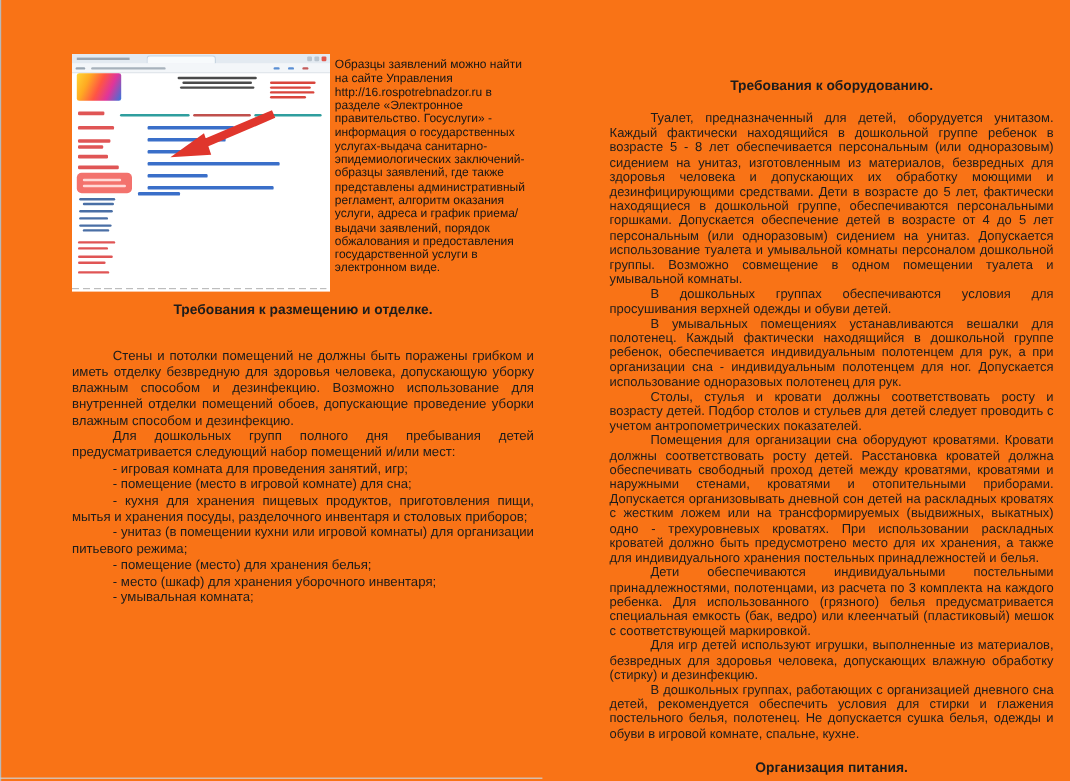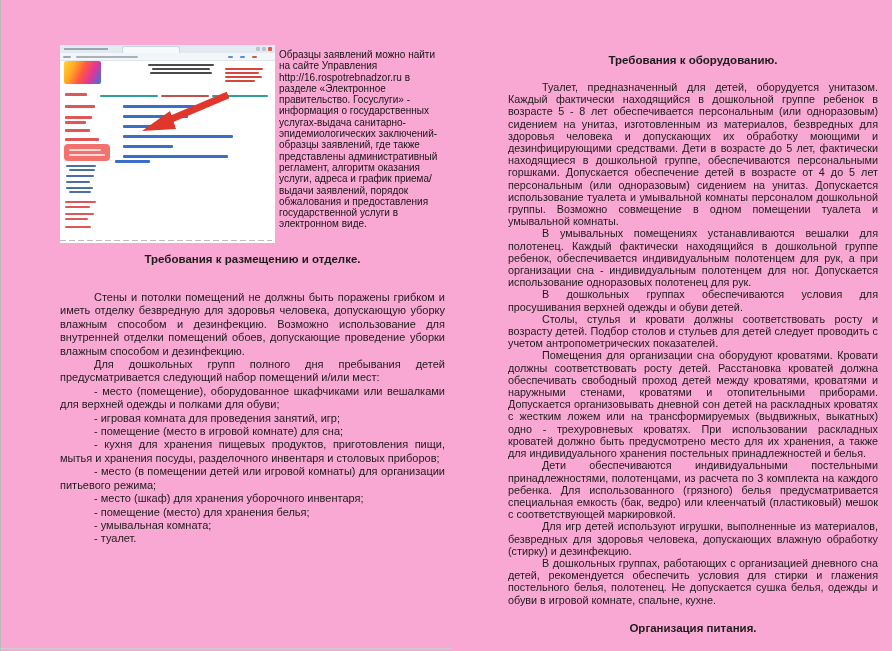--- a/index.html
+++ b/index.html
@@ -1,33 +1,33 @@
 <!DOCTYPE html>
 <html><head>
 <meta charset="utf-8">
 <style>
   * { margin:0; padding:0; box-sizing:border-box; }
   html,body { background:#fff; }
   .canvas {
-    position:relative; width:892px; height:651px; background:#f9a8d4;
+    position:relative; width:892px; height:651px; background:#f97316;
     font-family:"Liberation Sans", sans-serif; color:#1c1c1c; overflow:hidden;
   }
   .edge-left { position:absolute; left:0; top:0; width:1px; height:651px; background:#b9b9b9; }
   .edge-bottom { position:absolute; left:0; top:648px; width:452px; height:1px; background:#cfcfcf; }
 
   
   .page-left  { position:absolute; left:60px;  top:45px; width:385px; }
   .page-right { position:absolute; left:508px; top:48px; width:370px; }
 
   .top-row { display:flex; gap:4px; }
   .info-note { width:166px; font-size:10px; line-height:11.3px; color:#151515; padding-top:4px; }
 
   .sec-head { font-size:11.5px; font-weight:bold; text-align:center; }
   .page-left .sec-head { margin:10px 0 26px; }
-  .page-right .sec-head-1 { margin:6px 0 15px; }
+  .page-right .sec-head-1 { margin:18px 0 15px; }
   .page-right .sec-head-2 { margin:16px 0 17px; }
 
   .paras p { margin:0; text-align:justify; text-indent:34px; }
   .page-left  .paras p { font-size:11px;   line-height:13.4px; }
   .page-right .paras p { font-size:10.8px; line-height:12.2px; }
 
   
   .mini-shot { position:relative; width:215px; height:198px; flex:0 0 auto; background:#fff; }
   .ms-tabstrip { position:absolute; left:0; top:0; width:215px; height:8px; background:#e3eaf1; }
   .ms-tab { position:absolute; left:62px; top:1px; width:58px; height:7px; background:#f7fafc; border:1px solid #c9d6e2; border-bottom:none; border-radius:3px 3px 0 0; }
@@ -128,41 +128,39 @@
 
       <div class="info-note note-text">Образцы заявлений можно найти на сайте Управления http://16.rospotrebnadzor.ru в разделе «Электронное правительство. Госуслуги» - информация о государственных услугах-выдача санитарно-эпидемиологических заключений-образцы заявлений, где также представлены административный регламент, алгоритм оказания услуги, адреса и график приема/выдачи заявлений, порядок обжалования и предоставления государственной услуги в электронном виде.</div>
     </div>
 
     <div class="sec-head">Требования к размещению и отделке.</div>
 
     <div class="paras">
 
         <p>Стены и потолки помещений не должны быть поражены грибком и иметь отделку безвредную для здоровья человека, допускающую уборку влажным способом и дезинфекцию. Возможно использование для внутренней отделки помещений обоев, допускающие проведение уборки влажным способом и дезинфекцию.</p>
         <p>Для дошкольных групп полного дня пребывания детей предусматривается следующий набор помещений и/или мест:</p>
-        <p>- место (помещение), оборудованное шкафчиками или вешалками для верхней одежды и полками для обуви;</p>
         <p>- игровая комната для проведения занятий, игр;</p>
         <p>- помещение (место в игровой комнате) для сна;</p>
         <p>- кухня для хранения пищевых продуктов, приготовления пищи, мытья и хранения посуды, разделочного инвентаря и столовых приборов;</p>
-        <p>- место (в помещении детей или игровой комнаты) для организации питьевого режима;</p>
+        <p>- унитаз (в помещении кухни или игровой комнаты) для организации питьевого режима;</p>
+        <p>- помещение (место) для хранения белья;</p>
         <p>- место (шкаф) для хранения уборочного инвентаря;</p>
-        <p>- помещение (место) для хранения белья;</p>
         <p>- умывальная комната;</p>
-        <p>- туалет.</p>
       </div>
 
   </div>
 
   <div class="page-right">
     <div class="sec-head sec-head-1">Требования к оборудованию.</div>
 
     <div class="paras">
 
     <p>Туалет, предназначенный для детей, оборудуется унитазом. Каждый фактически находящийся в дошкольной группе ребенок в возрасте 5 - 8 лет обеспечивается персональным (или одноразовым) сидением на унитаз, изготовленным из материалов, безвредных для здоровья человека и допускающих их обработку моющими и дезинфицирующими средствами. Дети в возрасте до 5 лет, фактически находящиеся в дошкольной группе, обеспечиваются персональными горшками. Допускается обеспечение детей в возрасте от 4 до 5 лет персональным (или одноразовым) сидением на унитаз. Допускается использование туалета и умывальной комнаты персоналом дошкольной группы. Возможно совмещение в одном помещении туалета и умывальной комнаты.</p>
+        <p>В дошкольных группах обеспечиваются условия для просушивания верхней одежды и обуви детей.</p>
         <p>В умывальных помещениях устанавливаются вешалки для полотенец. Каждый фактически находящийся в дошкольной группе ребенок, обеспечивается индивидуальным полотенцем для рук, а при организации сна - индивидуальным полотенцем для ног. Допускается использование одноразовых полотенец для рук.</p>
-        <p>В дошкольных группах обеспечиваются условия для просушивания верхней одежды и обуви детей.</p>
         <p>Столы, стулья и кровати должны соответствовать росту и возрасту детей. Подбор столов и стульев для детей следует проводить с учетом антропометрических показателей.</p>
         <p>Помещения для организации сна оборудуют кроватями. Кровати должны соответствовать росту детей. Расстановка кроватей должна обеспечивать свободный проход детей между кроватями, кроватями и наружными стенами, кроватями и отопительными приборами. Допускается организовывать дневной сон детей на раскладных кроватях с жестким ложем или на трансформируемых (выдвижных, выкатных) одно - трехуровневых кроватях. При использовании раскладных кроватей должно быть предусмотрено место для их хранения, а также для индивидуального хранения постельных принадлежностей и белья.</p>
         <p>Дети обеспечиваются индивидуальными постельными принадлежностями, полотенцами, из расчета по 3 комплекта на каждого ребенка. Для использованного (грязного) белья предусматривается специальная емкость (бак, ведро) или клеенчатый (пластиковый) мешок с соответствующей маркировкой.</p>
         <p>Для игр детей используют игрушки, выполненные из материалов, безвредных для здоровья человека, допускающих влажную обработку (стирку) и дезинфекцию.</p>
         <p>В дошкольных группах, работающих с организацией дневного сна детей, рекомендуется обеспечить условия для стирки и глажения постельного белья, полотенец. Не допускается сушка белья, одежды и обуви в игровой комнате, спальне, кухне.</p>
       </div>
 
     <div class="sec-head sec-head-2">Организация питания.</div>
 
   </div>

